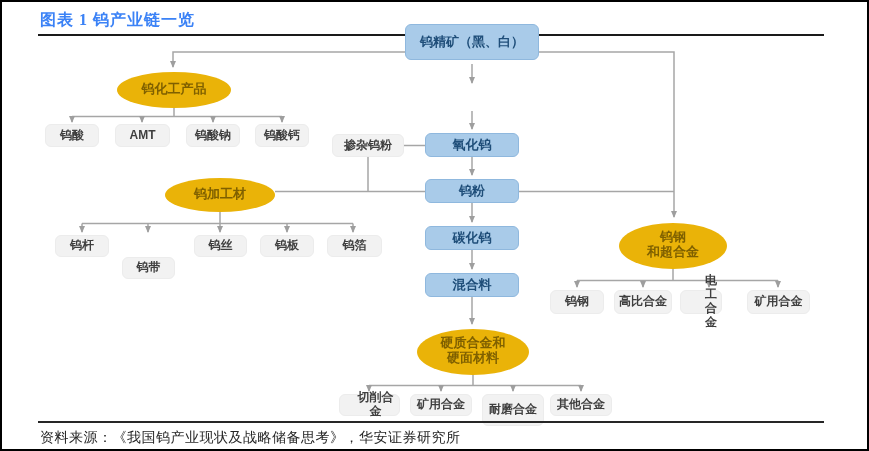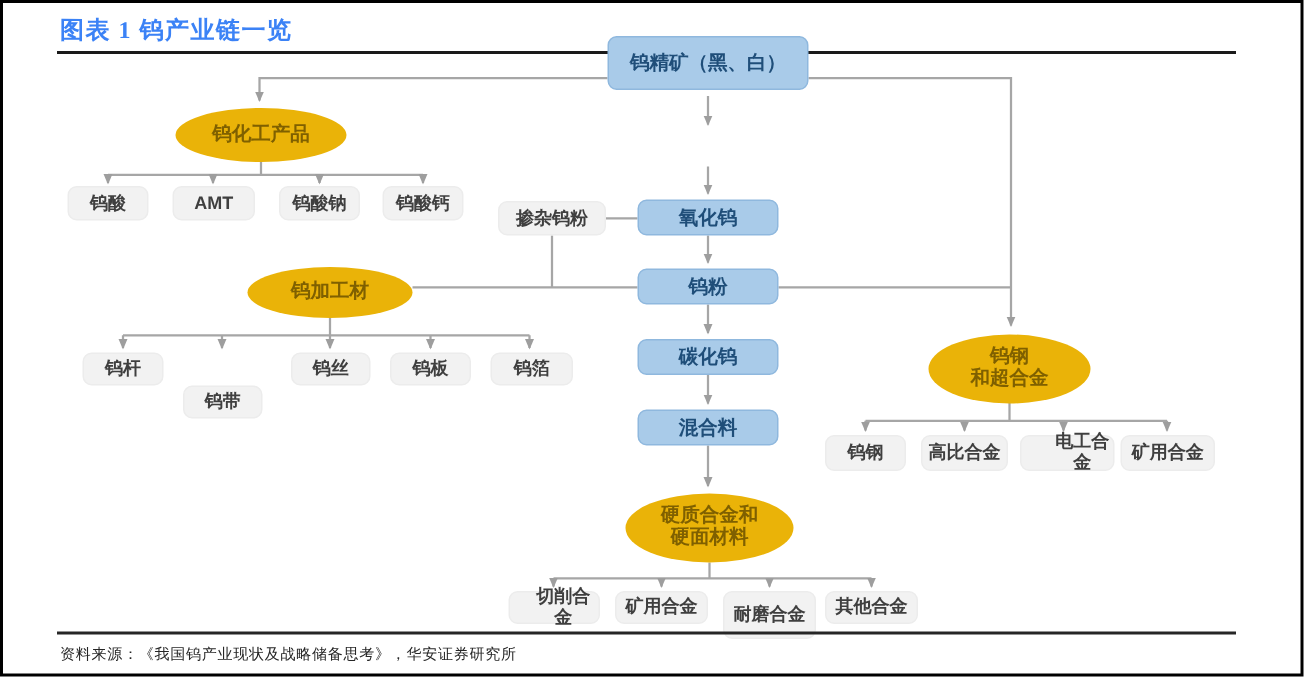--- a/index.html
+++ b/index.html
@@ -15,21 +15,21 @@
     position: absolute; left: 38px; top: 8px;
     font-family: "Liberation Serif", serif;
     font-weight: bold; font-size: 16px; color: #3b82f6;
     letter-spacing: 1px;
   }
   .title-rule { position: absolute; left: 36px; top: 32px; width: 786px; height: 2px; background: #1a1a1a; }
   .footer-rule { position: absolute; left: 36px; top: 419px; width: 786px; height: 2px; background: #262626; }
   .footer {
     position: absolute; left: 38px; top: 427px;
     font-family: "Liberation Serif", serif;
-    font-size: 10px; color: #262626;
+    font-size: 14px; color: #262626;
     letter-spacing: 0.5px;
   }
   svg.connectors { position: absolute; left: 0; top: 0; pointer-events: none; }
   .node {
     position: absolute;
     display: flex; align-items: center; justify-content: center;
     font-weight: bold; font-size: 13px;
     text-align: center; line-height: 1.15;
   }
   .blue {
@@ -135,21 +135,21 @@
   <div class="node gray" style="left:53px;  top:233px; width:54px; height:22px;">钨杆</div>
   <div class="node gray" style="left:120px; top:233px; width:53px; height:22px;margin-top:22px;">钨带</div>
   <div class="node gray" style="left:192px; top:233px; width:53px; height:22px;">钨丝</div>
   <div class="node gray" style="left:258px; top:233px; width:54px; height:22px;">钨板</div>
   <div class="node gray" style="left:325px; top:233px; width:55px; height:22px;">钨箔</div>
 
   <div class="node ellipse" style="left:617px; top:221px; width:108px; height:46px;">钨钢
 和超合金</div>
   <div class="node gray" style="left:548px; top:288px; width:54px; height:24px;">钨钢</div>
   <div class="node gray" style="left:612px; top:288px; width:58px; height:24px;">高比合金</div>
-  <div class="node gray" style="left:678px; top:288px; width:63px; height:24px;padding-left:20px;">电工合金</div>
+  <div class="node gray" style="left:678px; top:288px; width:42px; height:24px;padding-left:20px;">电工合金</div>
   <div class="node gray" style="left:745px; top:288px; width:63px; height:24px;">矿用合金</div>
 
   <div class="node ellipse" style="left:415px; top:327px; width:112px; height:46px;">硬质合金和
 硬面材料</div>
   <div class="node gray" style="left:337px; top:392px; width:61px; height:22px;padding-left:12px;">切削合金</div>
   <div class="node gray" style="left:408px; top:392px; width:62px; height:22px;">矿用合金</div>
   <div class="node gray" style="left:480px; top:392px; width:62px; height:32px;">耐磨合金</div>
   <div class="node gray" style="left:548px; top:392px; width:62px; height:22px;">其他合金</div>
 
   <div class="footer-rule"></div>

